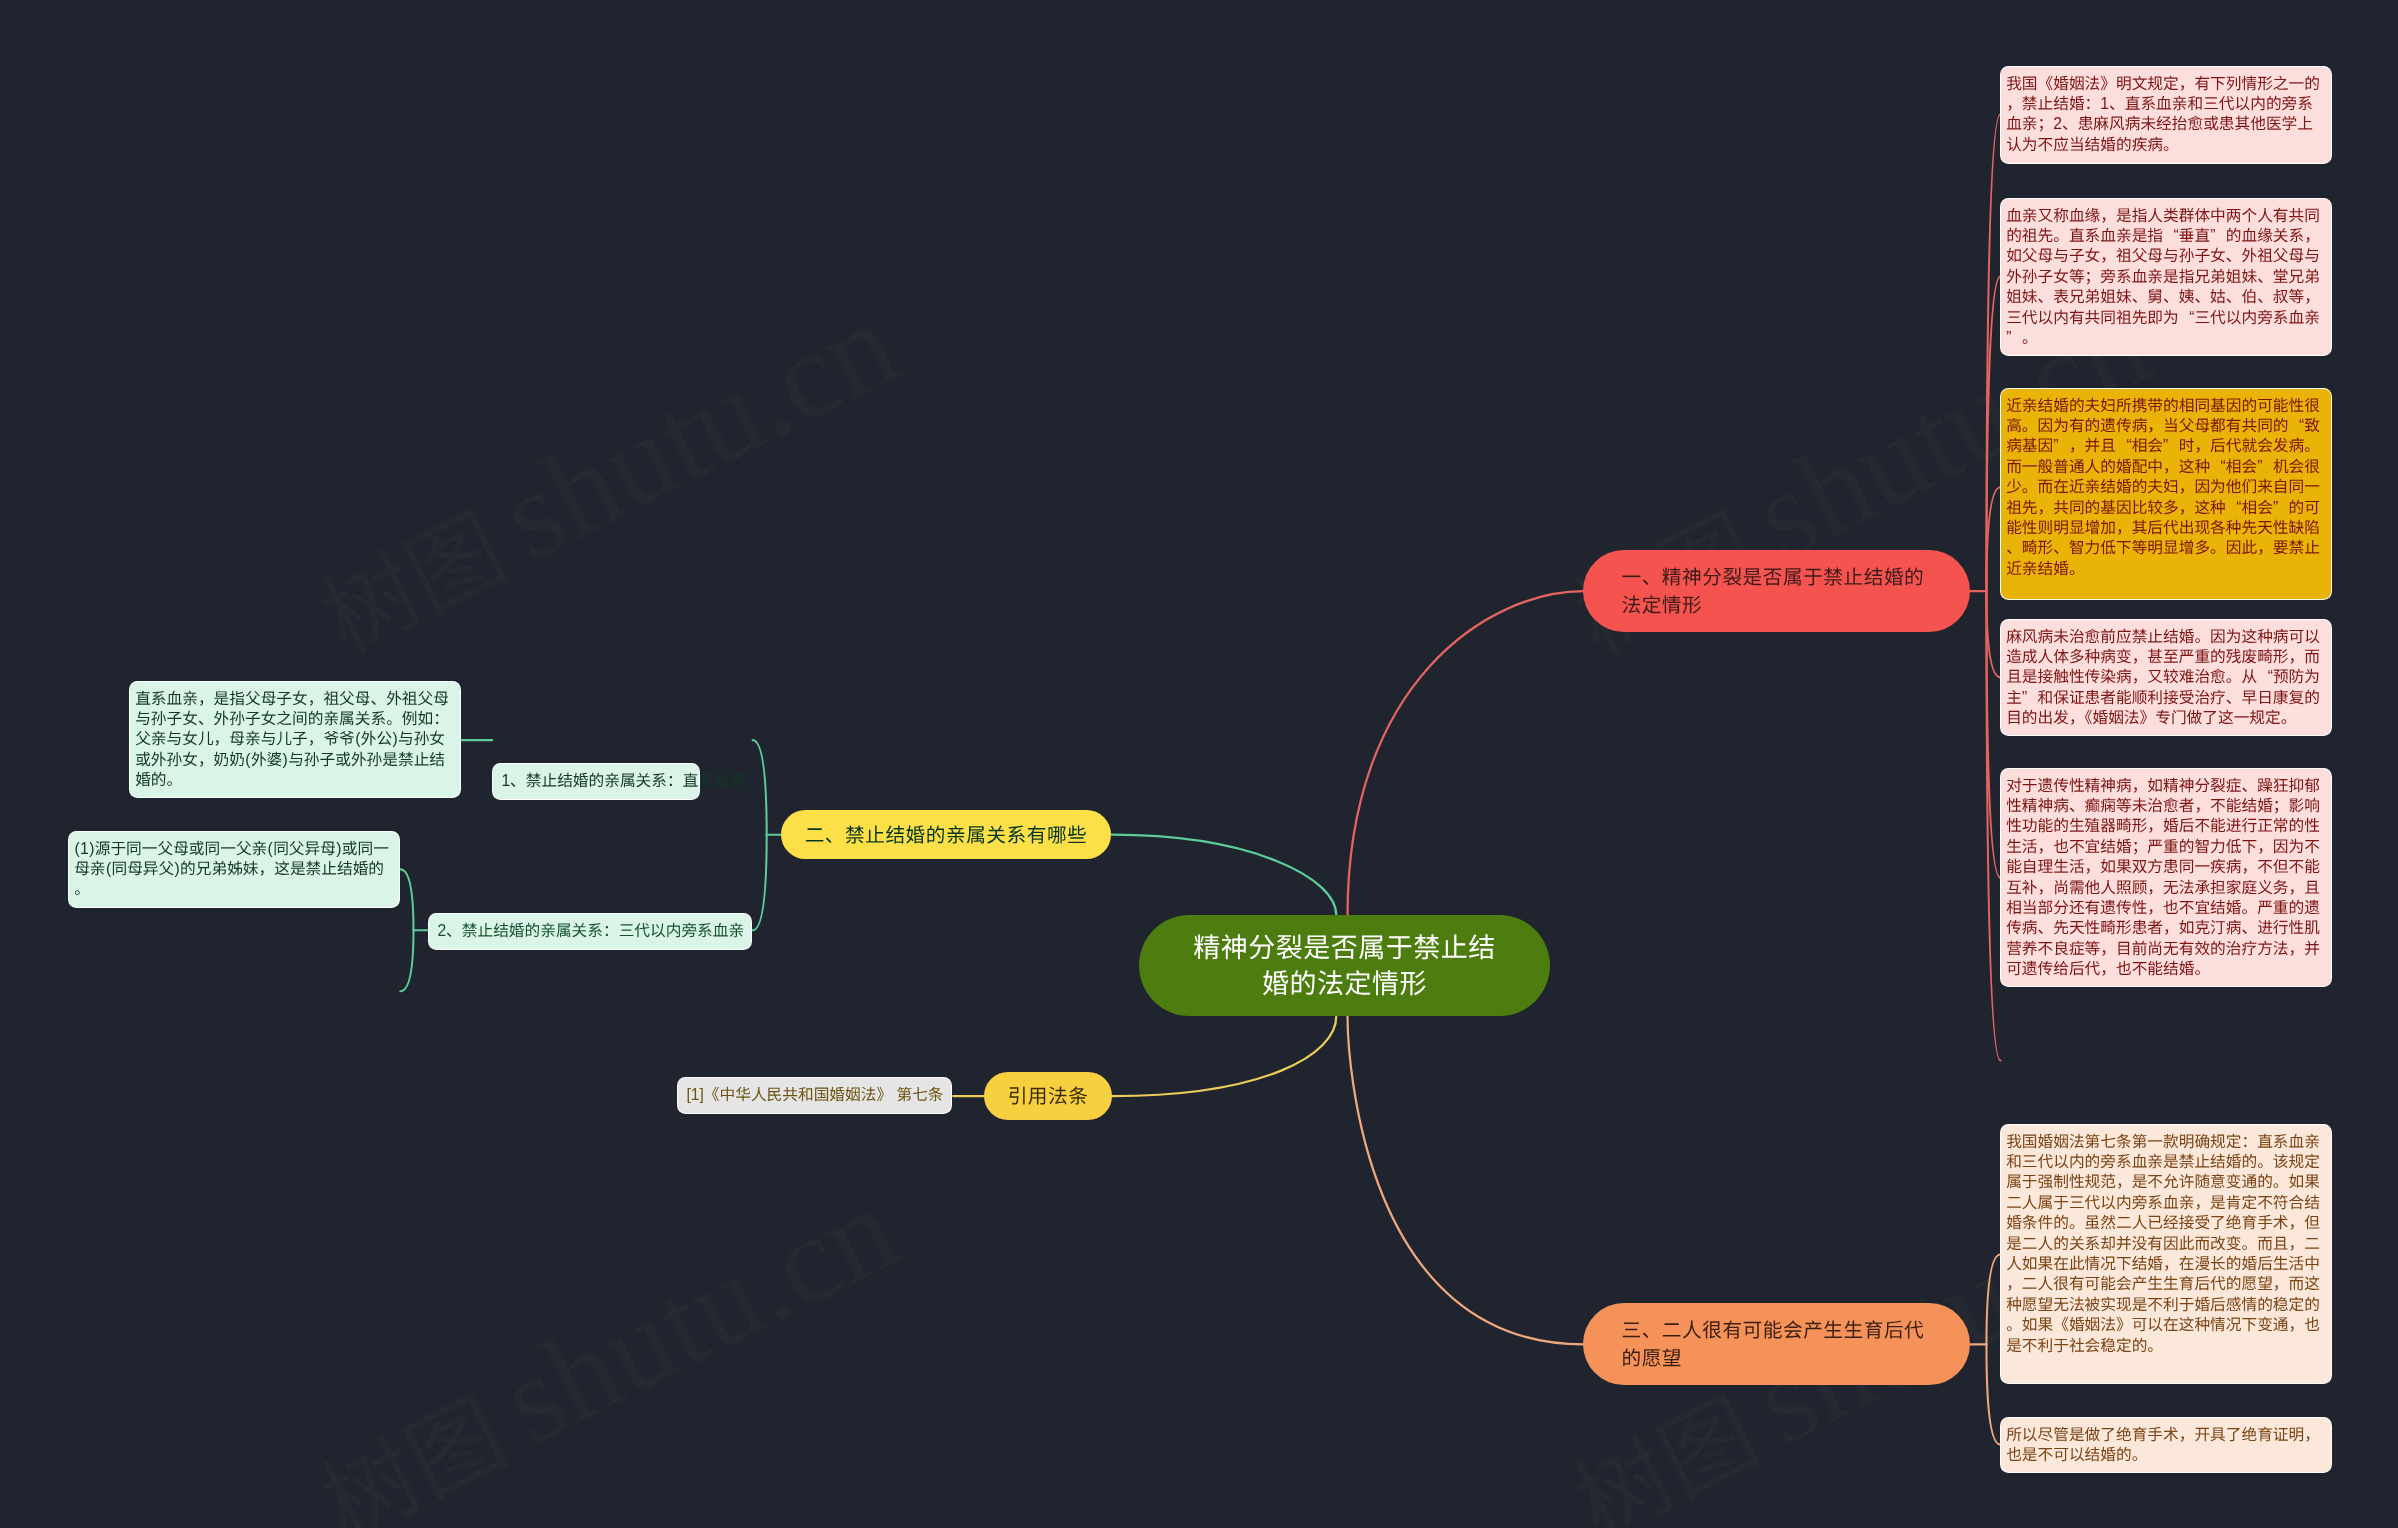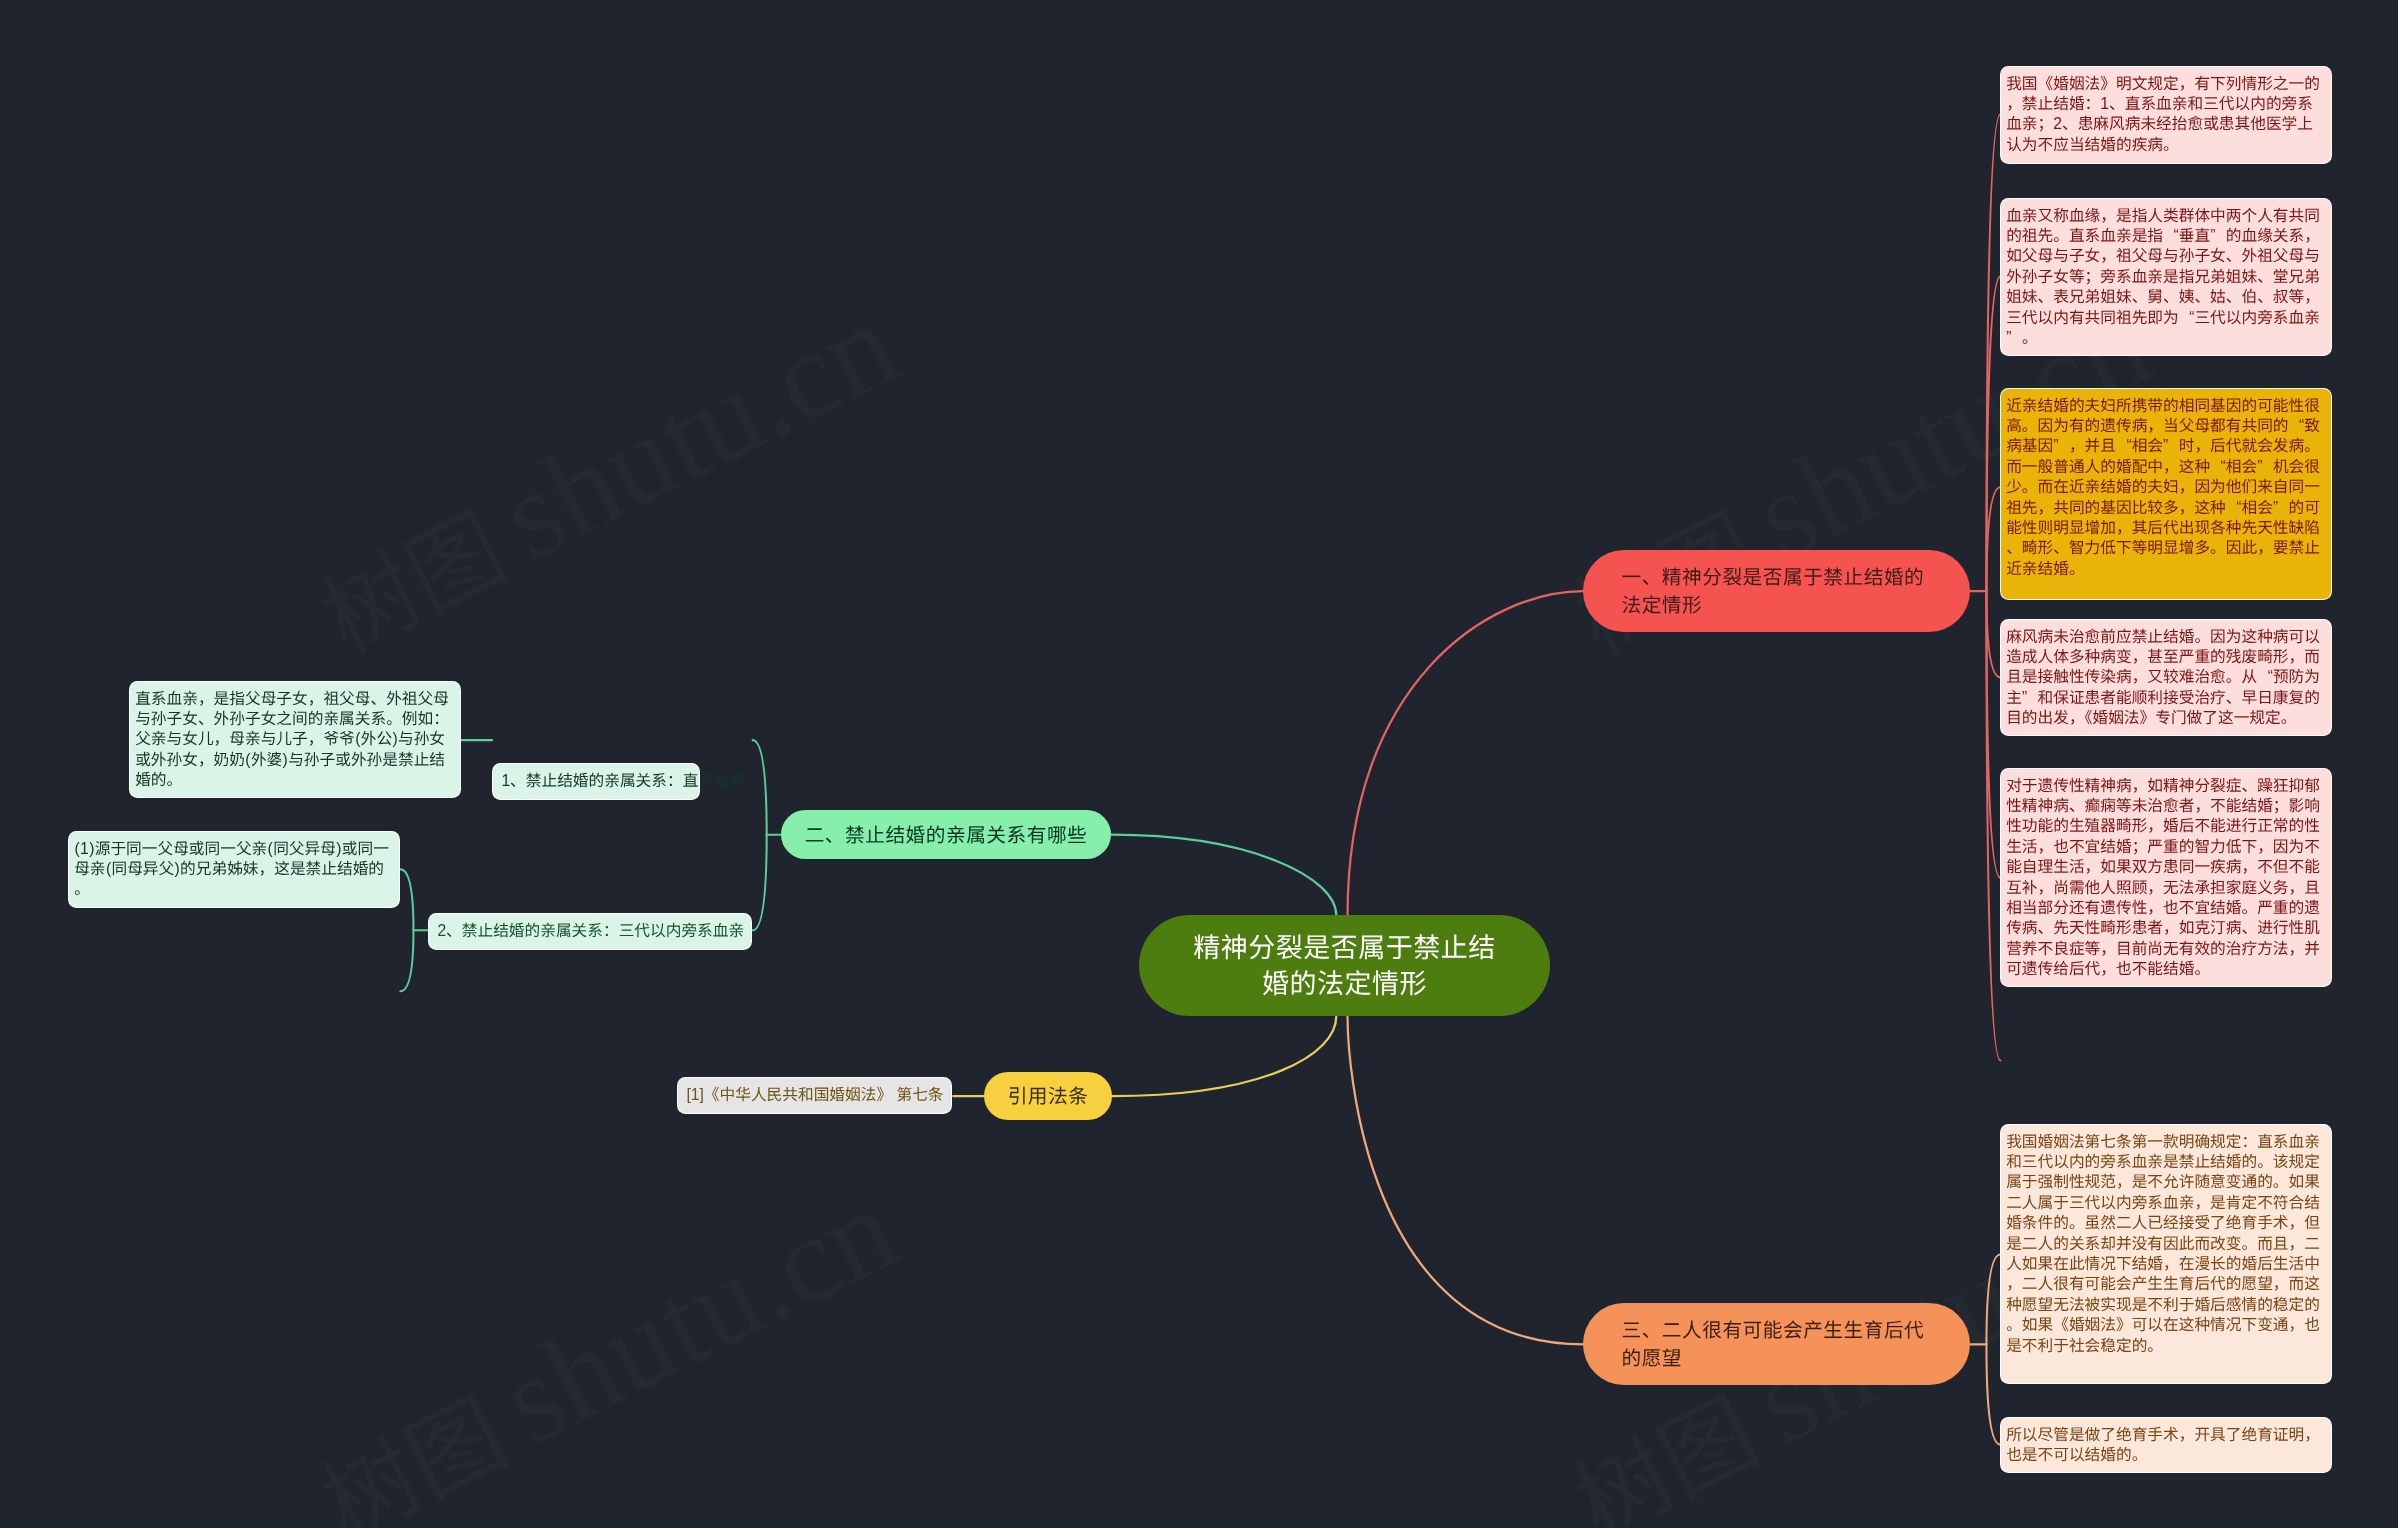--- a/index.html
+++ b/index.html
@@ -204,21 +204,21 @@
   <div class="node leaf" style="left:2000px;top:388px;width:332px;height:212px;background:#eab308;color:#7C1512;">
     <span>近亲结婚的夫妇所携带的相同基因的可能性很高。因为有的遗传病，当父母都有共同的<span class="fw fw-open">“</span>致病基因<span class="fw fw-close">”</span>，并且<span class="fw fw-open">“</span>相会<span class="fw fw-close">”</span>时，后代就会发病。而一般普通人的婚配中，这种<span class="fw fw-open">“</span>相会<span class="fw fw-close">”</span>机会很少。而在近亲结婚的夫妇，因为他们来自同一祖先，共同的基因比较多，这种<span class="fw fw-open">“</span>相会<span class="fw fw-close">”</span>的可能性则明显增加，其后代出现各种先天性缺陷、畸形、智力低下等明显增多。因此，要禁止近亲结婚。</span>
   </div>
   <div class="node leaf" style="left:2000px;top:619px;width:332px;height:117px;background:#FCDEDD;color:#7C1512;">
     <span>麻风病未治愈前应禁止结婚。因为这种病可以造成人体多种病变，甚至严重的残废畸形，而且是接触性传染病，又较难治愈。从<span class="fw fw-open">“</span>预防为主<span class="fw fw-close">”</span>和保证患者能顺利接受治疗、早日康复的目的出发，《婚姻法》专门做了这一规定。</span>
   </div>
   <div class="node leaf" style="left:2000px;top:768px;width:332px;height:219px;background:#FCDEDD;color:#7C1512;">
     <span>对于遗传性精神病，如精神分裂症、躁狂抑郁性精神病、癫痫等未治愈者，不能结婚；影响性功能的生殖器畸形，婚后不能进行正常的性生活，也不宜结婚；严重的智力低下，因为不能自理生活，如果双方患同一疾病，不但不能互补，尚需他人照顾，无法承担家庭义务，且相当部分还有遗传性，也不宜结婚。严重的遗传病、先天性畸形患者，如克汀病、进行性肌营养不良症等，目前尚无有效的治疗方法，并可遗传给后代，也不能结婚。</span>
   </div>
 
-  <div class="node pill" style="left:781px;top:810px;width:330px;height:49px;background:#86efac;color:#05361F;">
+  <div class="node pill" style="left:781px;top:810px;width:330px;height:49px;background:#fde047;color:#05361F;">
     <span>二、禁止结婚的亲属关系有哪些</span>
   </div>
   <div class="node sub" style="left:492px;top:721px;width:208px;height:37px;background:#DAF4E8;color:#123828;margin-top:42px;">
     <span>1、禁止结婚的亲属关系：直系血亲</span>
   </div>
   <div class="node sub" style="left:428px;top:913px;width:324px;height:37px;background:#DAF4E8;color:#14532d;">
     <span>2、禁止结婚的亲属关系：三代以内旁系血亲</span>
   </div>
   <div class="node leaf" style="left:129px;top:681px;width:332px;height:117px;background:#DAF4E8;color:#123828;">
     <span>直系血亲，是指父母子女，祖父母、外祖父母与孙子女、外孙子女之间的亲属关系。例如：父亲与女儿，母亲与儿子，爷爷<span class="pw">(</span>外公<span class="pw">)</span>与孙女或外孙女，奶奶<span class="pw">(</span>外婆<span class="pw">)</span>与孙子或外孙是禁止结婚的。</span>

